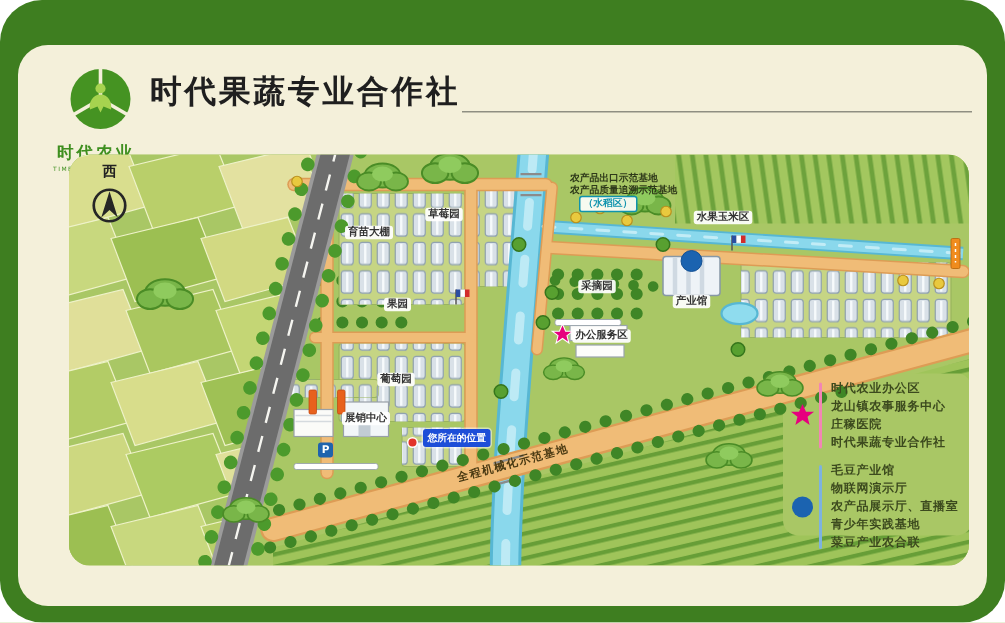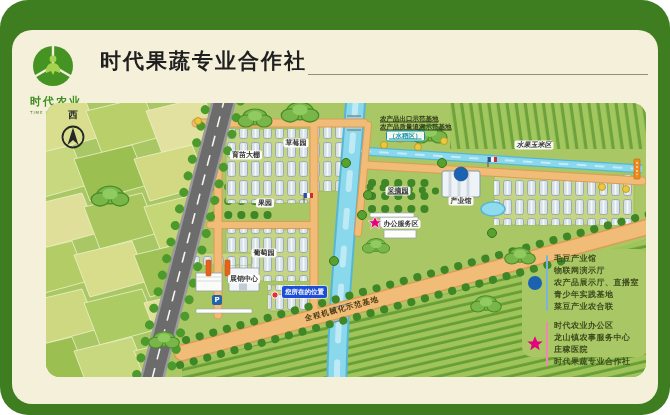--- a/index.html
+++ b/index.html
@@ -1,33 +1,33 @@
 <!DOCTYPE html>
 <html><head>
 <meta charset="utf-8">
 <style>
   html,body{margin:0;padding:0;background:#ffffff;}
   *{box-sizing:border-box;}
   body{font-family:"DejaVu Sans","Liberation Sans",sans-serif;}
   .frame{position:relative;width:670px;height:415px;background:#3e7e20;border-radius:28px;overflow:hidden;}
   .card{position:absolute;left:12px;top:30px;width:646px;height:374px;background:#f4f0da;border-radius:20px;}
   
-  .logo{position:absolute;left:18px;top:13px;width:60px;text-align:left;}
+  .logo{position:absolute;left:18px;top:13px;width:60px;text-align:right;}
   .logo-name{color:#3e8f1f;font-weight:bold;font-size:11px;letter-spacing:2px;margin-top:1px;}
   .logo-cap{color:#3e8f1f;font-size:4px;letter-spacing:1px;margin-top:1px;}
   .htexts{position:absolute;left:88px;top:14px;}
   .sub-en{color:#4aa02c;font-size:12px;font-weight:bold;}
   .title{color:#1f1f1f;font-size:21px;font-weight:bold;letter-spacing:2px;margin-top:3px;}
   .divider{position:absolute;left:296px;top:44px;width:340px;height:1px;background:#8f8f82;}
   
   .map{position:absolute;left:34px;top:73px;width:600px;height:274px;background:#a9c765;border-radius:14px;overflow:hidden;}
   .map svg.art{position:absolute;left:0;top:0;}
   .mlabel{position:absolute;transform:translate(-50%,-50%);background:rgba(255,255,255,.93);color:#333;
     font-size:7px;font-weight:bold;line-height:9px;padding:0 2px;border-radius:2px;white-space:nowrap;}
-  .mtext{position:absolute;transform:translate(0,-50%);font-size:6.5px;font-weight:bold;color:#2f3a1a;white-space:nowrap;text-decoration:underline;}
+  .mtext{position:absolute;transform:translate(0,-50%);font-size:6.5px;font-weight:bold;color:#2f3a1a;white-space:nowrap;}
   .rice{color:#0f93ad;background:rgba(255,255,255,.9);border:0.5px solid #0f93ad;padding:0 2px;border-radius:2px;}
   .mech{position:absolute;transform:translate(-50%,-50%) rotate(-15deg);font-size:7.5px;font-weight:bold;
     color:#4a3a13;letter-spacing:1px;white-space:nowrap;}
   .youarehere{position:absolute;transform:translate(0,-50%);background:#1d4ed8;color:#fff;font-size:6.5px;
     font-weight:bold;padding:1.5px 3px;border-radius:2px;white-space:nowrap;box-shadow:0 0 0 1px rgba(255,255,255,.5);font-family:Liberation Mono, monospace;}
   .pchip{position:absolute;transform:translate(-50%,-50%);width:10px;height:10px;background:#1f63ad;color:#fff;
     font-size:7px;font-weight:bold;text-align:center;line-height:10px;border-radius:2px;}
   .compass-w{position:absolute;transform:translate(-50%,-50%);font-size:9.5px;font-weight:bold;color:#222;}
   
   .legend{position:absolute;left:478px;top:150px;width:124px;}
@@ -275,56 +275,56 @@
           <polygon points="27,24.5 21.5,42 27,37 32.5,42" fill="#262626"></polygon>
         </g>
       </svg>
 
       <div class="compass-w" style="left:27px;top:12px;">西</div>
       <div class="mlabel" style="left:250px;top:40px;">草莓园</div>
       <div class="mlabel" style="left:200px;top:52px;">育苗大棚</div>
       <div class="mlabel" style="left:184px;top:100px;margin-left:35px;">果园</div>
       <div class="mlabel" style="left:218px;top:150px;">葡萄园</div>
       <div class="mlabel" style="left:198px;top:176px;">展销中心</div>
-      <div class="mlabel" style="left:488px;top:42px;font-style:italic;">水果玉米区</div>
+      <div class="mlabel" style="left:436px;top:42px;">水果玉米区</div>
       <div class="mlabel" style="left:415px;top:98px;">产业馆</div>
       <div class="mlabel" style="left:355px;top:121px;">办公服务区</div>
-      <div class="mlabel" style="left:352px;top:88px;text-decoration:underline;">采摘园</div>
+      <div class="mlabel" style="left:352px;top:88px;">采摘园</div>
       <div class="mtext" style="left:334px;top:16px;">农产品出口示范基地</div>
       <div class="mtext" style="left:334px;top:24px;">农产品质量追溯示范基地</div>
       <div class="mtext rice" style="left:340px;top:33px;">（水稻区）</div>
       <div class="mech" style="left:296px;top:206px;">全程机械化示范基地</div>
       <div class="youarehere" style="left:236px;top:189px;">您所在的位置</div>
       <div class="pchip" style="left:171px;top:197px;">P</div>
 
       <div class="legend">
-        <div class="lgroup">
-          <span class="licon">
-              <span class="ldot"></span>
-            </span>
-          <span class="lline blue"></span>
-          <ul>
-            <li>毛豆产业馆</li>
-            <li>物联网演示厅</li>
-            <li>农产品展示厅、直播室</li>
-            <li>青少年实践基地</li>
-            <li>菜豆产业农合联</li>
-          </ul>
-        </div>
         <div class="lgroup">
           <span class="licon">
             <svg width="18" height="18" viewBox="-7 -7 14 14">
                 <use href="#star5" fill="#e6007e"></use>
               </svg>
           </span>
           <span class="lline pink"></span>
           <ul>
             <li>时代农业办公区</li>
             <li>龙山镇农事服务中心</li>
             <li>庄稼医院</li>
             <li>时代果蔬专业合作社</li>
           </ul>
         </div>
+        <div class="lgroup">
+          <span class="licon">
+              <span class="ldot"></span>
+            </span>
+          <span class="lline blue"></span>
+          <ul>
+            <li>毛豆产业馆</li>
+            <li>物联网演示厅</li>
+            <li>农产品展示厅、直播室</li>
+            <li>青少年实践基地</li>
+            <li>菜豆产业农合联</li>
+          </ul>
+        </div>
       </div>
     </div>
 
   </div>
 </div>
 
 </body></html>

